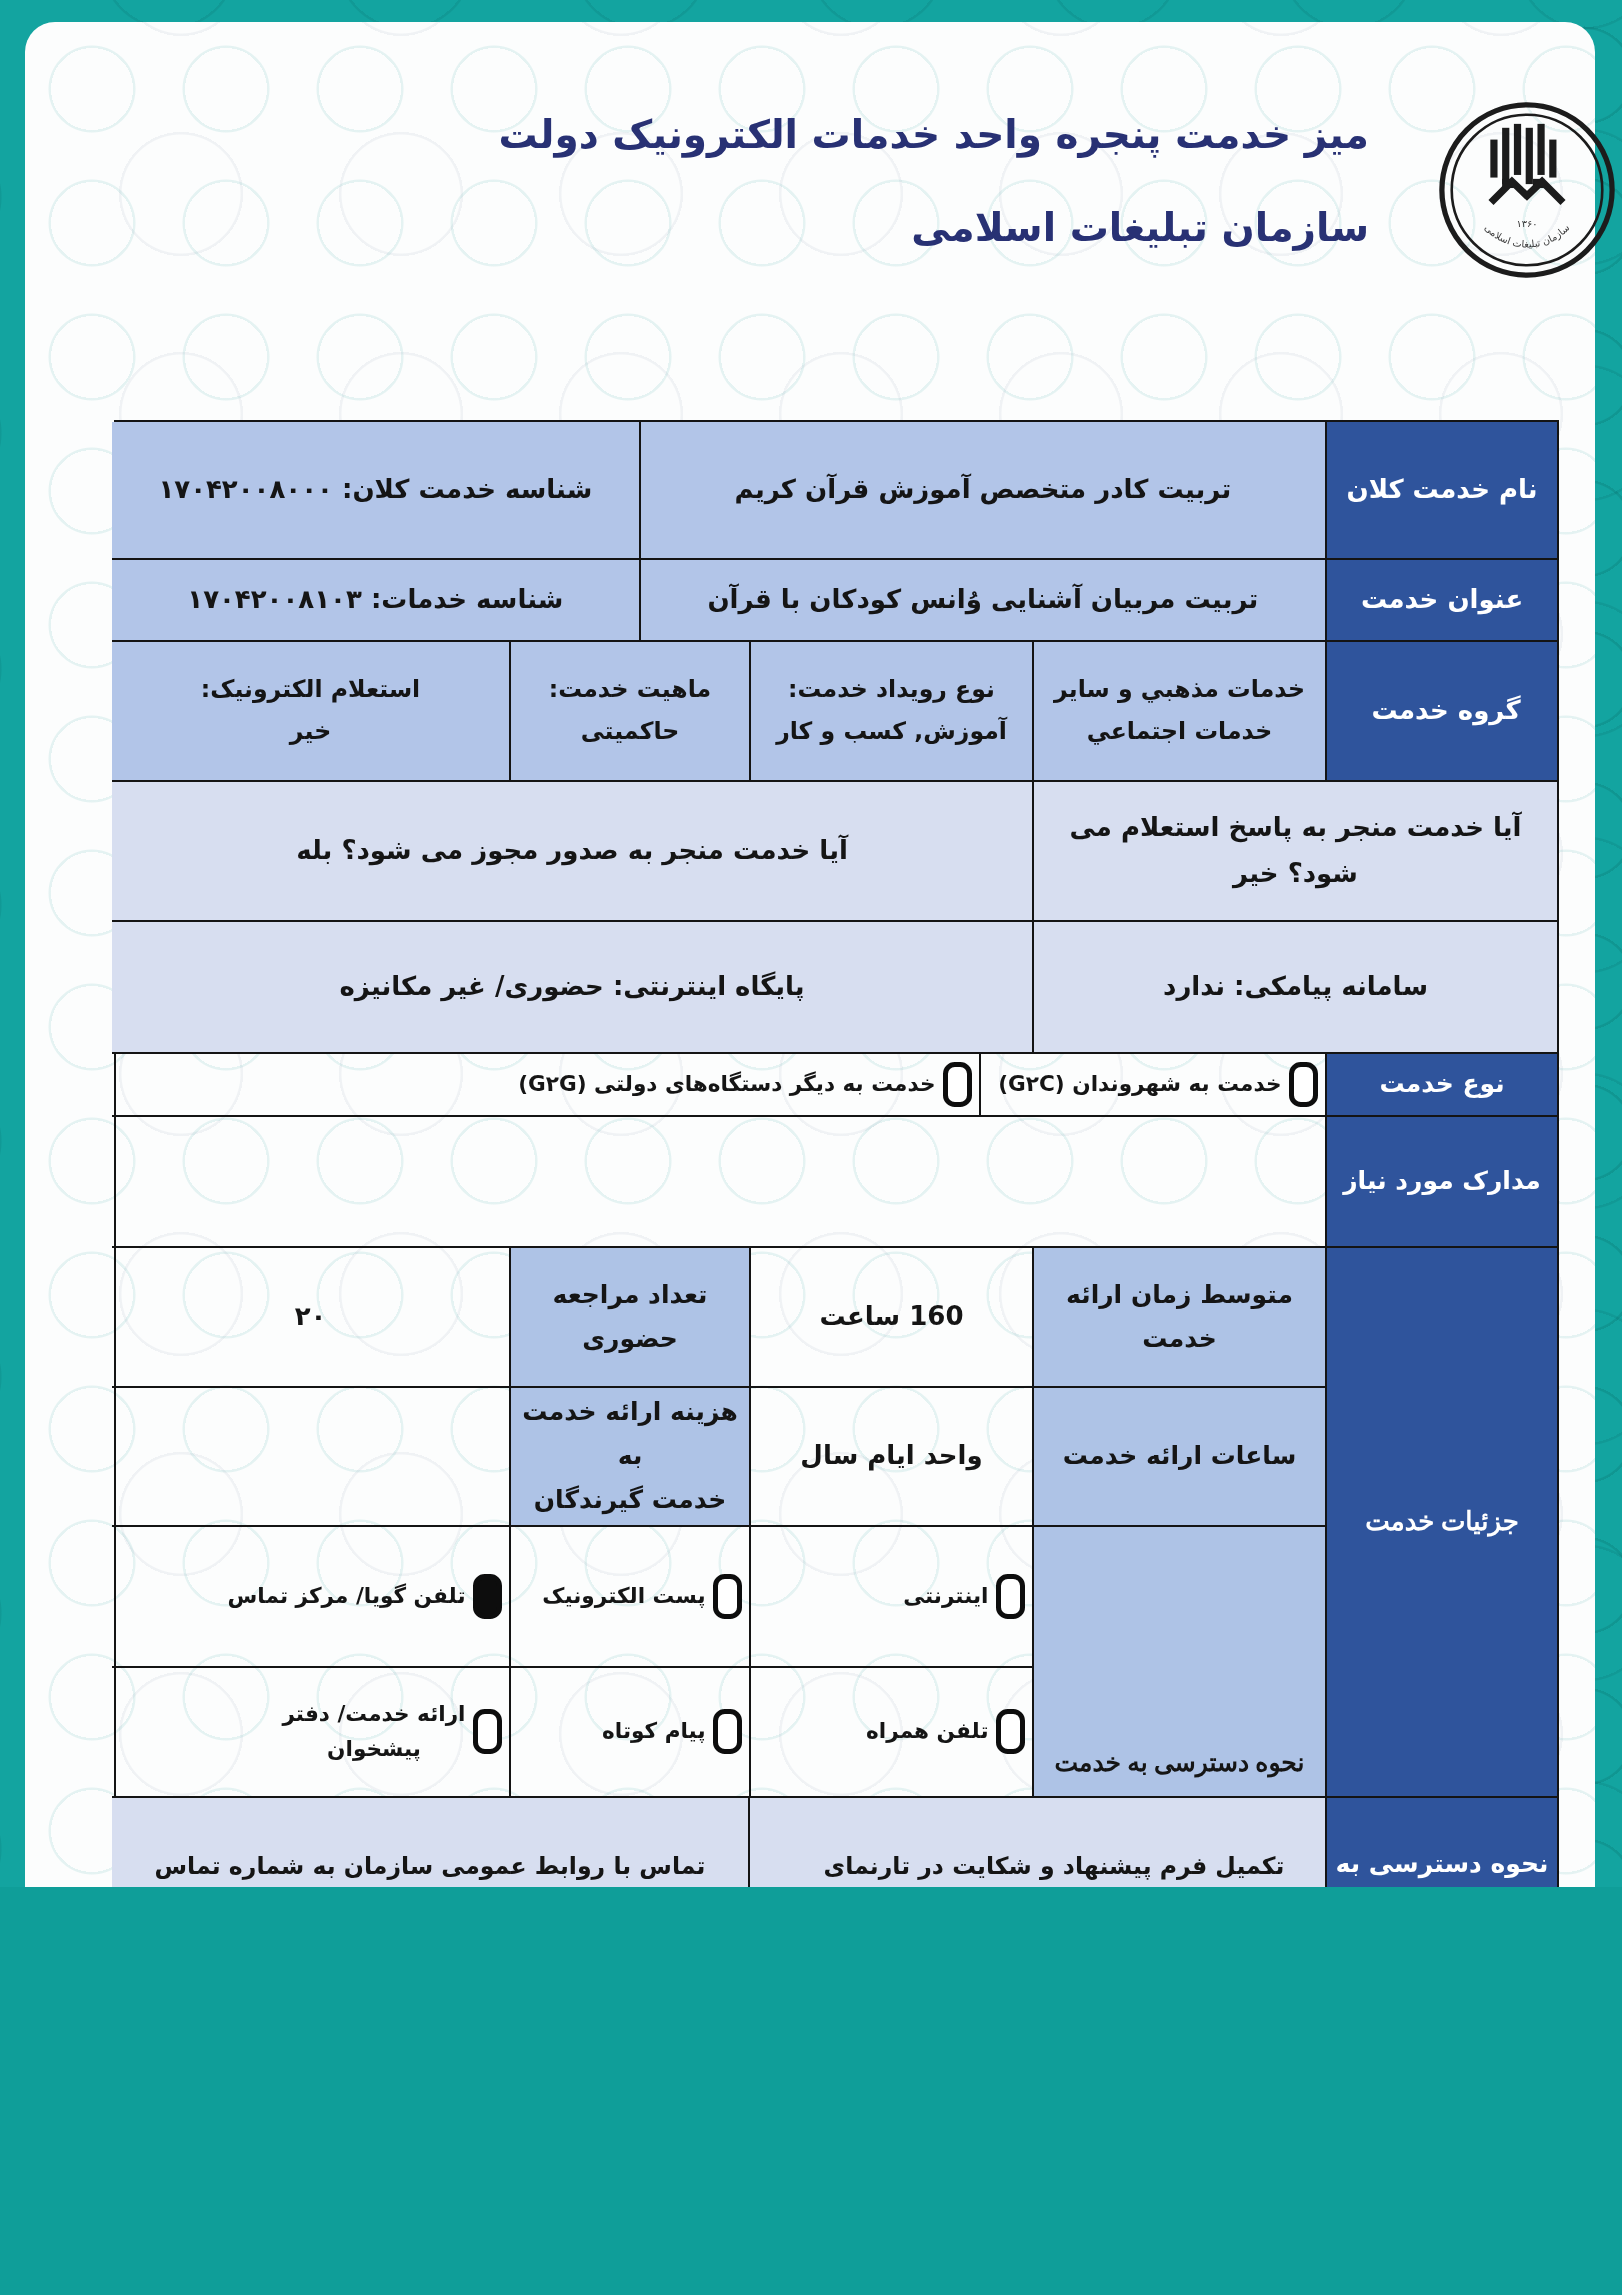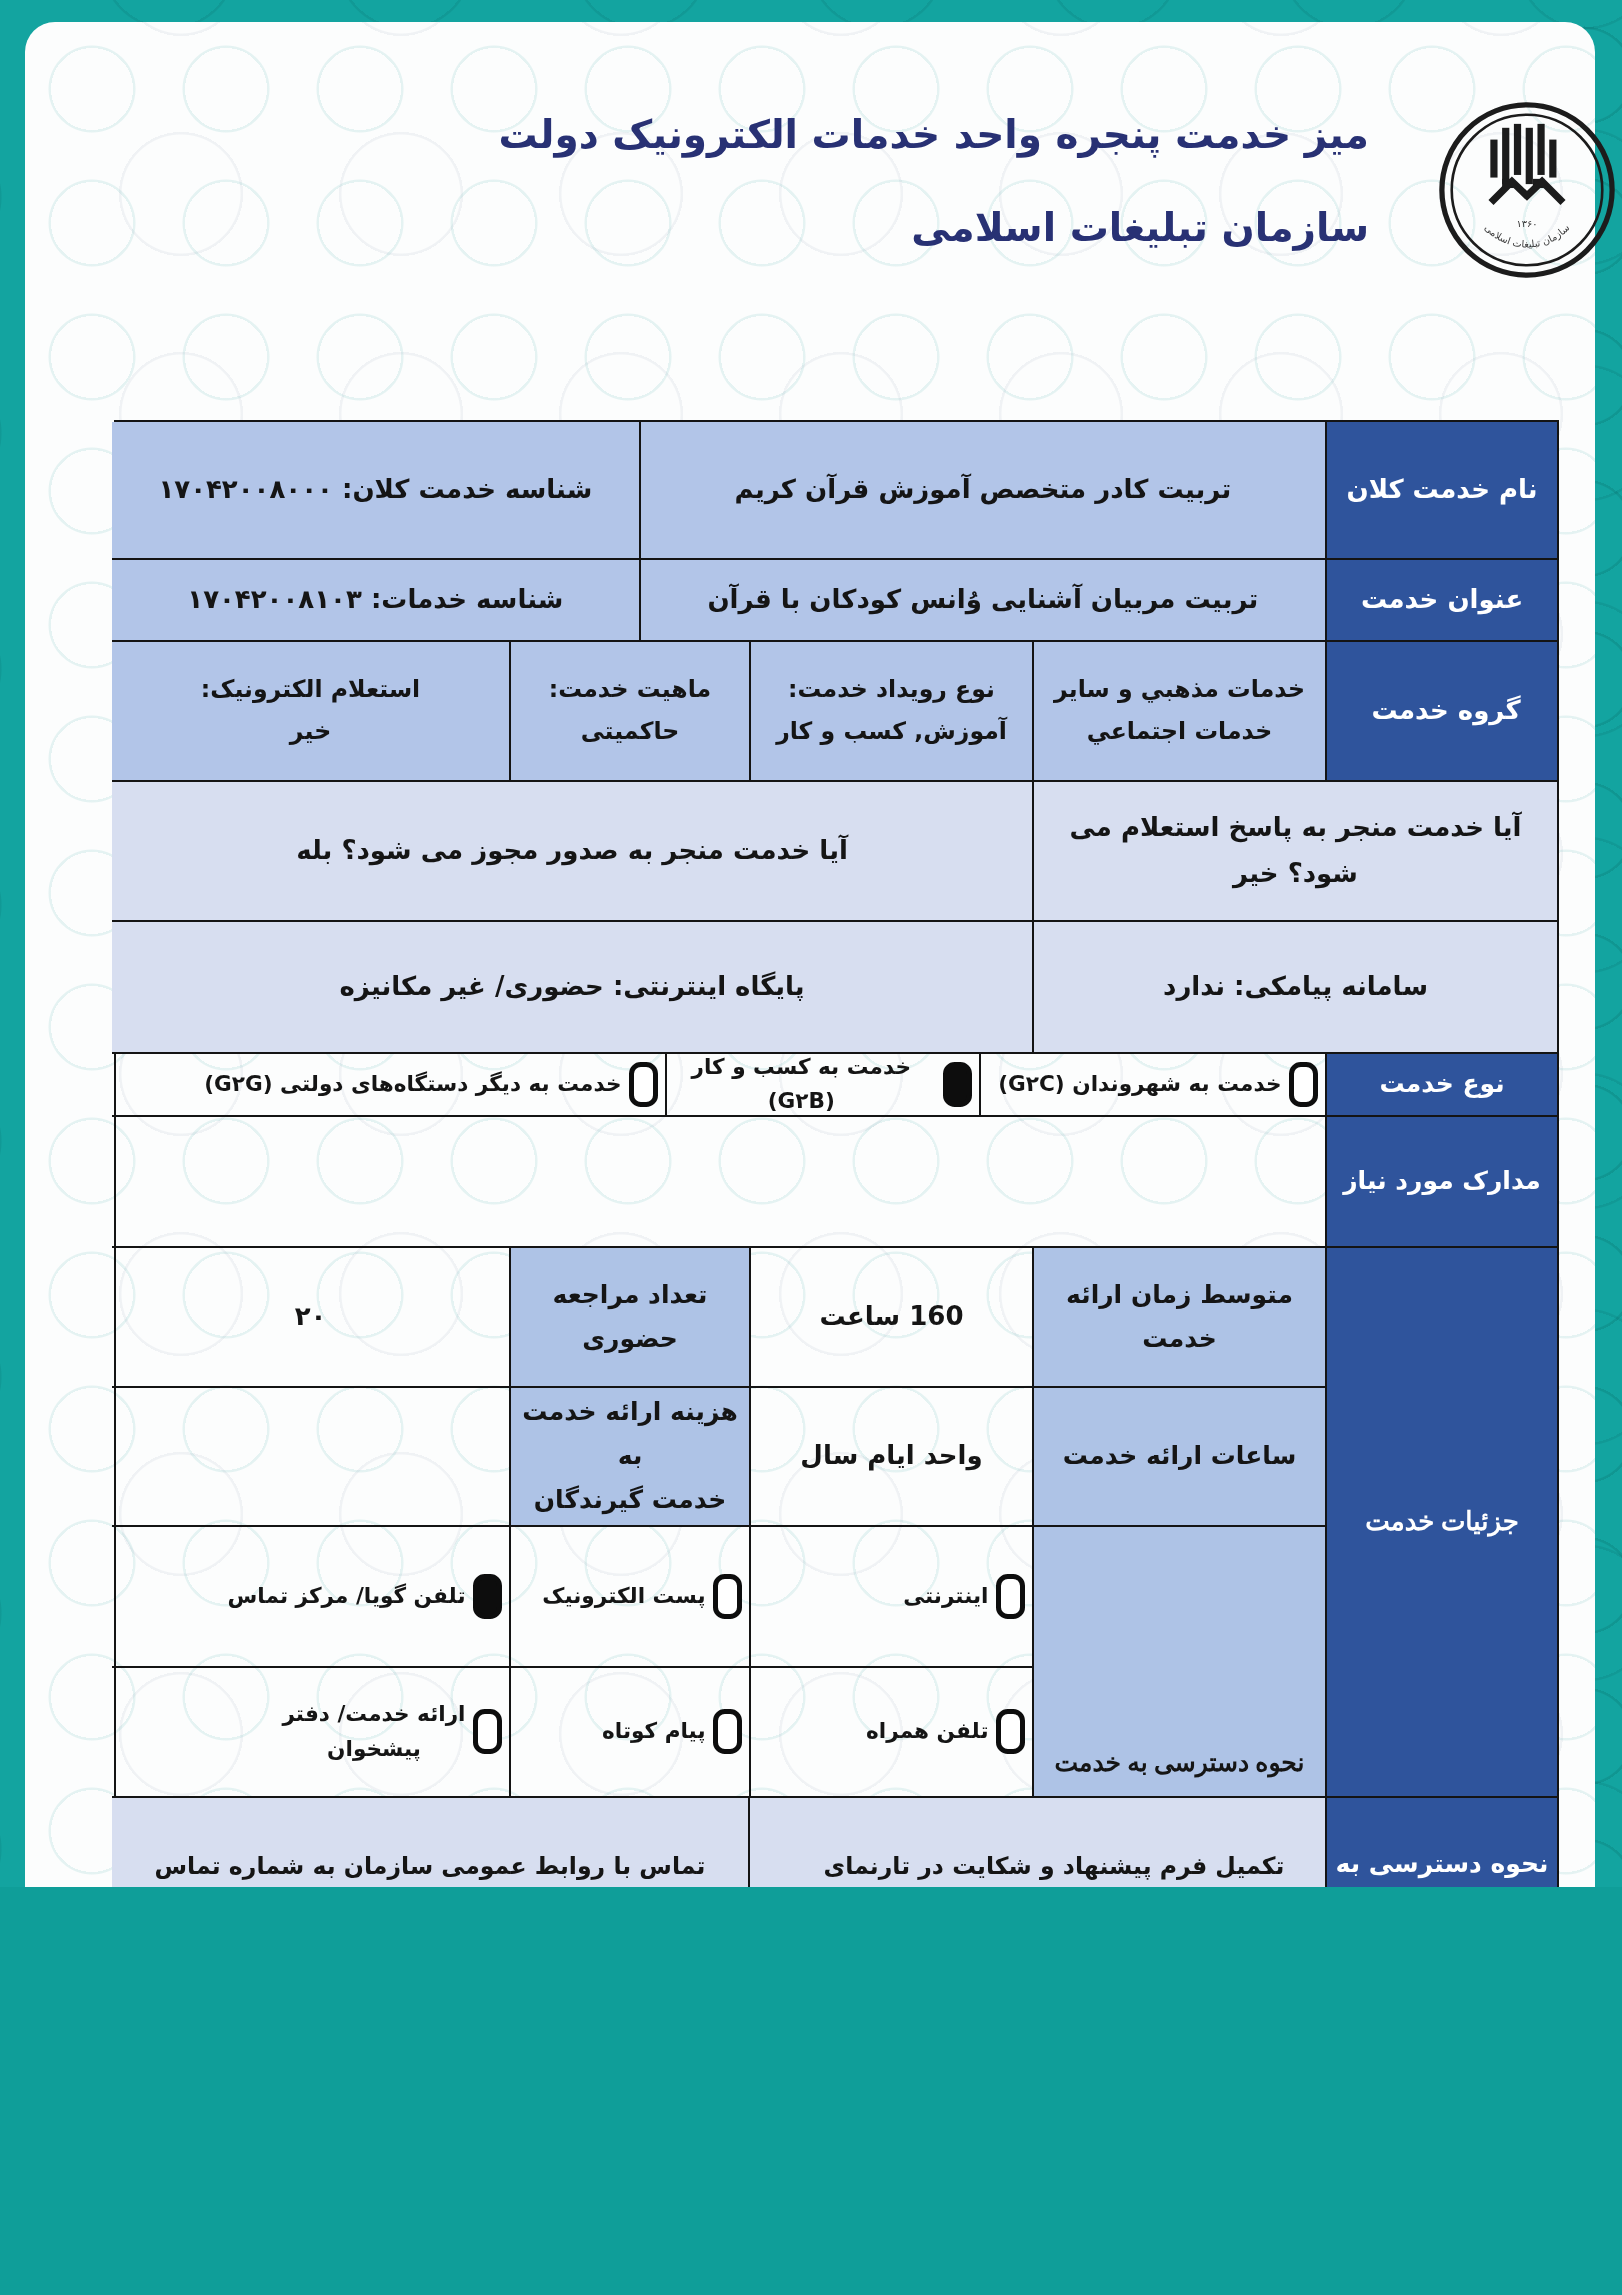--- a/index.html
+++ b/index.html
@@ -128,24 +128,20 @@
         <div class="cell lav" style="width:525px;">سامانه پیامکی: ندارد</div>
         <div class="cell lav" style="width:920px;">پایگاه اینترنتی: حضوری/ غیر مکانیزه</div>
       </div>
 
       <div class="row" style="top:632px;height:63px;width:1445px;">
         <div class="cell hdr" style="width:232px;font-size:25px;">نوع خدمت</div>
         <div class="cell wht opt" style="width:346px;">
           <span class="cb"></span>
           <span>خدمت به شهروندان (G۲C)</span>
         </div>
-        <div class="cell wht opt" style="width:314px;">
-          <span class="cb checked"></span>
-          <span>خدمت به کسب و کار (G۲B)</span>
-        </div>
         <div class="cell wht opt" style="width:553px;">
           <span class="cb"></span>
           <span>خدمت به دیگر دستگاه‌های دولتی (G۲G)</span>
         </div>
       </div>
 
       <div class="row" style="top:695px;height:131px;width:1445px;">
         <div class="cell hdr" style="width:232px;font-size:25px;">مدارک مورد نیاز</div>
         <div class="cell wht" style="width:1213px;"></div>
       </div>

